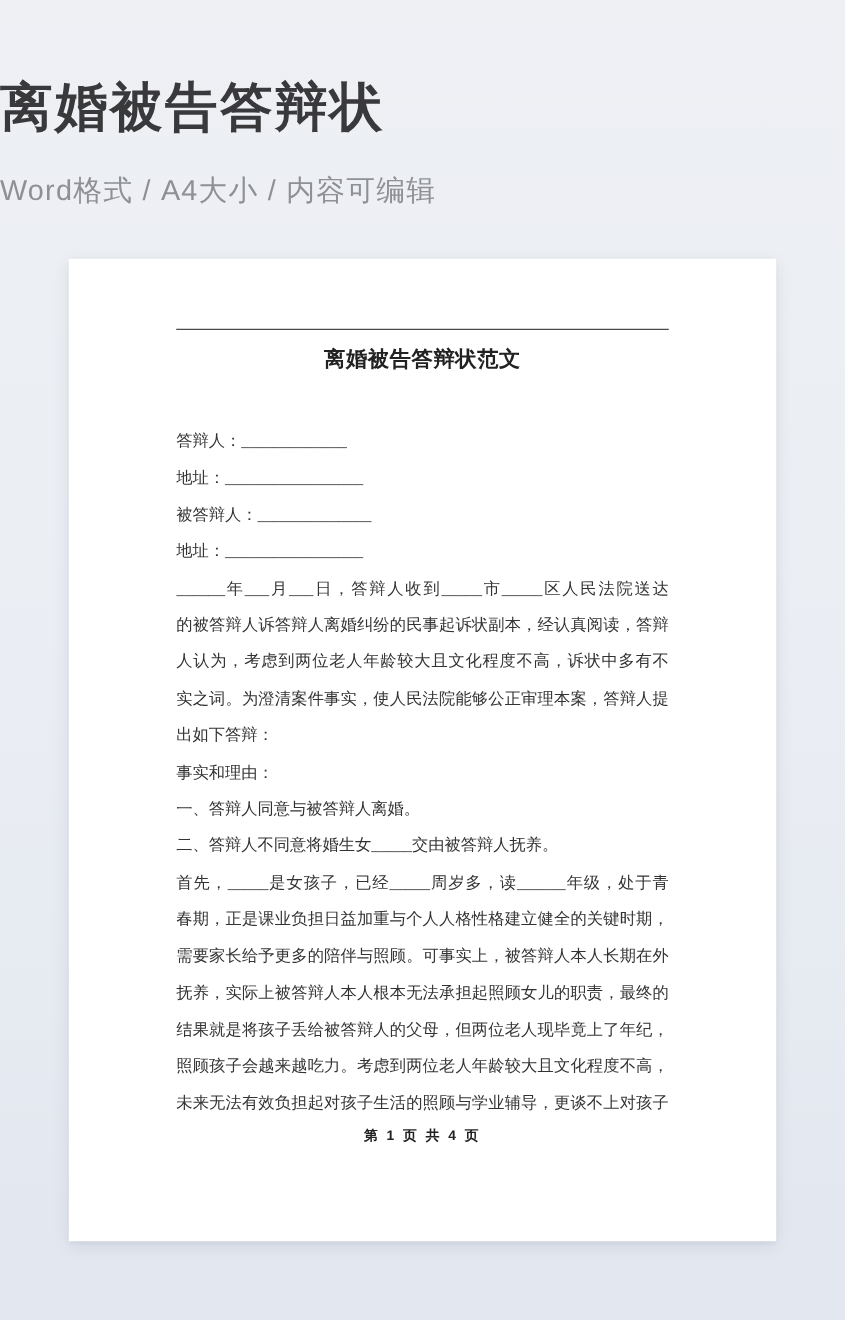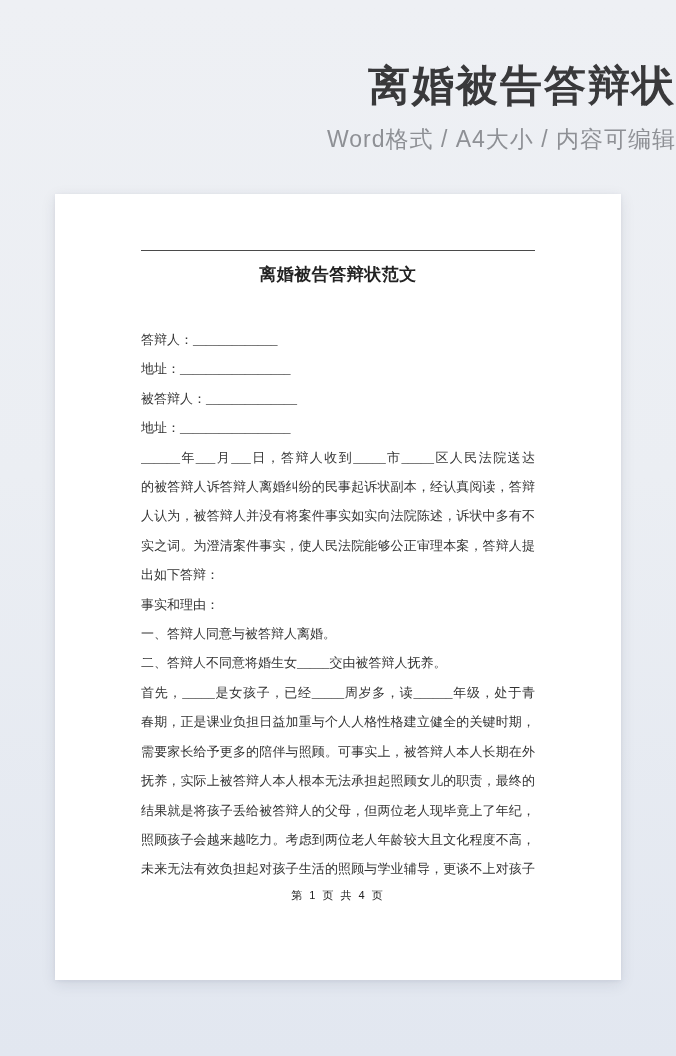--- a/index.html
+++ b/index.html
@@ -4,31 +4,31 @@
 <style>
   * { box-sizing: border-box; }
   html, body { margin: 0; padding: 0; }
   body {
     width: 676px;
     height: 1056px;
     overflow: hidden;
     background: linear-gradient(180deg, #eef0f4 0%, #ebeef3 45%, #e2e7f0 100%);
     font-family: "Liberation Sans", "DejaVu Sans", sans-serif;
   }
-  .hdr { padding-top: 62px; text-align: right; }
+  .hdr { padding-top: 62px; text-align: left; }
   .hdr-title {
     margin: 0;
     font-size: 42px;
     line-height: 48px;
     font-weight: 700;
     color: #39393b;
     letter-spacing: 2px;
   }
   .hdr-sub {
-    margin-top: 15px;
+    margin-top: 28px;
     font-size: 23px;
     line-height: 29px;
     color: #8e9095;
     letter-spacing: 1px;
   }
   .page-wrap { margin-top: 40px; }
   .page {
     width: 566px;
     height: 786px;
     margin: 0 auto;
@@ -51,21 +51,21 @@
     font-size: 13px;
     line-height: 29.4px;
     color: #333333;
   }
   .doc-line { text-align: left; overflow: hidden; font-family: Liberation Serif, serif; }
   .doc-line.just { text-align: justify; text-align-last: justify; }
   .doc-footer {
     margin-top: 4px;
     text-align: center;
     font-size: 11px;
-    font-weight: 400;
+    font-weight: 700;
     color: #222222;
     letter-spacing: 2px;
   }
 </style>
 </head>
 <body>
 
 <header class="hdr">
   <h1 class="hdr-title">离婚被告答辩状</h1>
   <div class="hdr-sub">Word格式 / A4大小 / 内容可编辑</div>
@@ -76,21 +76,21 @@
     <div class="content">
       <div class="divider"></div>
       <h2 class="doc-title">离婚被告答辩状范文</h2>
       <div class="doc-body">
           <div class="doc-line">答辩人：_____________</div>
           <div class="doc-line">地址：_________________</div>
           <div class="doc-line">被答辩人：______________</div>
           <div class="doc-line">地址：_________________</div>
           <div class="doc-line just">______年___月___日，答辩人收到_____市_____区人民法院送达</div>
           <div class="doc-line just">的被答辩人诉答辩人离婚纠纷的民事起诉状副本，经认真阅读，答辩</div>
-          <div class="doc-line just">人认为，被答辩人并没有将案件事实如实向法院陈述，诉状中多有不</div>
+          <div class="doc-line just">人认为，考虑到两位老人年龄较大且文化程度不高，诉状中多有不</div>
           <div class="doc-line just">实之词。为澄清案件事实，使人民法院能够公正审理本案，答辩人提</div>
           <div class="doc-line">出如下答辩：</div>
           <div class="doc-line">事实和理由：</div>
           <div class="doc-line">一、答辩人同意与被答辩人离婚。</div>
           <div class="doc-line">二、答辩人不同意将婚生女_____交由被答辩人抚养。</div>
           <div class="doc-line just">首先，_____是女孩子，已经_____周岁多，读______年级，处于青</div>
           <div class="doc-line just">春期，正是课业负担日益加重与个人人格性格建立健全的关键时期，</div>
           <div class="doc-line just">需要家长给予更多的陪伴与照顾。可事实上，被答辩人本人长期在外</div>
           <div class="doc-line just">抚养，实际上被答辩人本人根本无法承担起照顾女儿的职责，最终的</div>
           <div class="doc-line just">结果就是将孩子丢给被答辩人的父母，但两位老人现毕竟上了年纪，</div>

